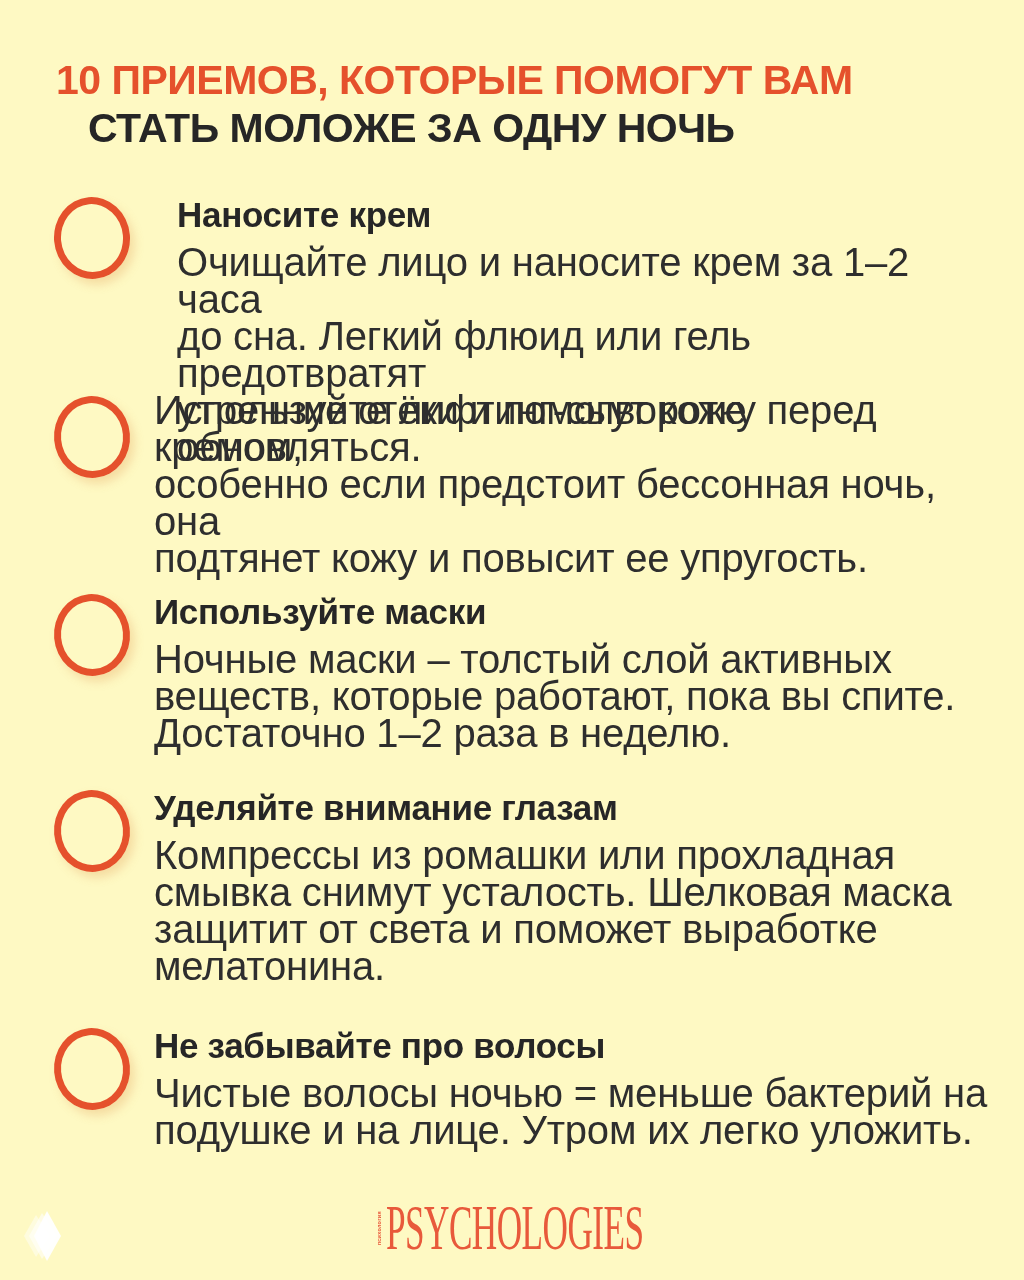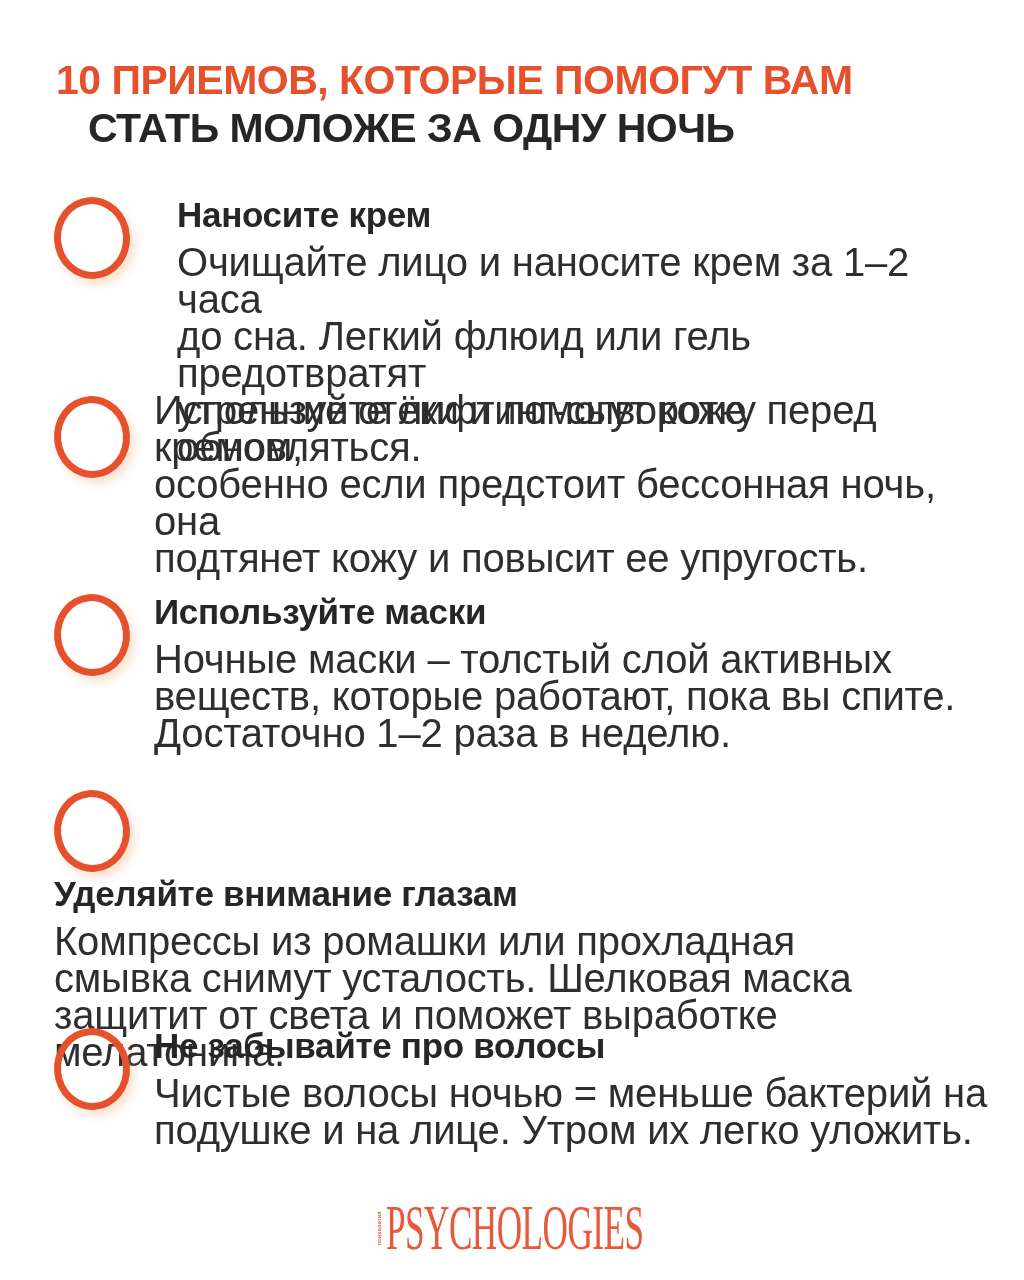--- a/index.html
+++ b/index.html
@@ -2,34 +2,34 @@
 <html><head>
 <meta charset="utf-8">
 <style>
   html, body { margin: 0; padding: 0; }
   body {
     width: 1024px; height: 1280px;
     background: #F8EFE1;
     font-family: "Liberation Sans", sans-serif;
     overflow: hidden;
   }
-  .card { position: relative; width: 1024px; height: 1280px; background: #ffffff; }
+  .card { position: relative; width: 1024px; height: 1280px; background: #fef9c3; }
 
   
   .title { position: absolute; left: 56px; top: 56px; width: 920px; }
   .title .line { display: block; font-weight: 800; font-size: 41px; line-height: 48px; letter-spacing: -0.5px; }
   .title .accent { color: #E5512C; }
   .title .dark { color: #262626; margin-left: 32px; }
 
   
   .item { position: absolute; left: 54px; width: 935px; display: flex; align-items: flex-start; }
   .item-1 { top: 193px; gap: 23px; }
   .item-2 { top: 392px; }
   .item-3 { top: 590px; }
-  .item-4 { top: 786px; flex-direction: column; }
+  .item-4 { top: 786px; }
   .item-5 { top: 1024px; }
 
   .bullet {
     flex: 0 0 auto;
     width: 62px; height: 68px;
     border: 7px solid #E5512C;
     border-radius: 50%;
     transform: rotate(-5deg);
     margin: 4px 24px 0 0;
     box-shadow: 4px 6px 10px rgba(224, 146, 74, 0.28);

